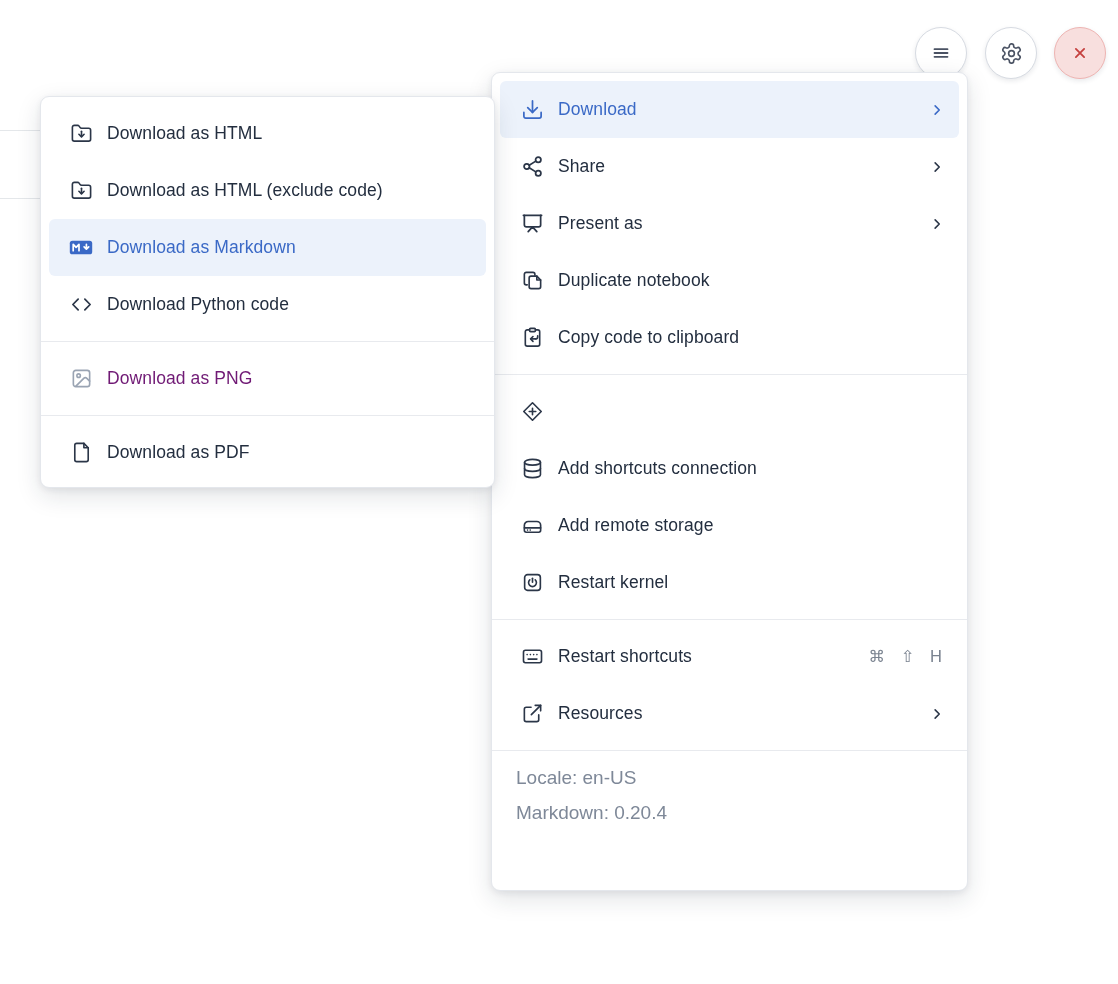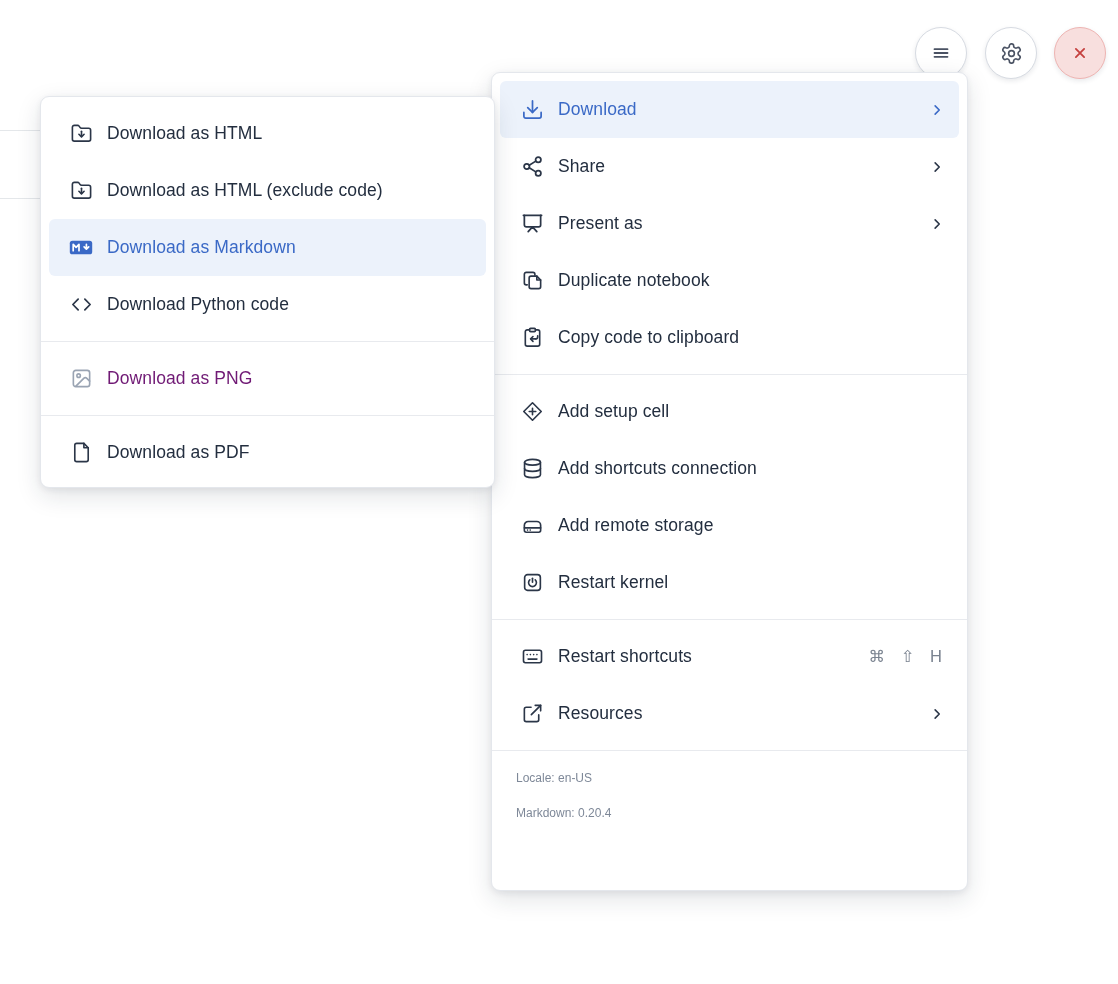--- a/index.html
+++ b/index.html
@@ -50,21 +50,21 @@
   .row .lbl { flex:1; letter-spacing:.1px; }
   .row.active { background:#ecf2fb; color:#3a69c6; }
   .row.active .ic, .row.active .chev { color:#3a69c6; }
   .row.disabled { color:#701a75; cursor:default; }
   .row.disabled .ic { color:#9aa4b3; }
   .chev { width:18px; height:18px; color:#2b3648; display:flex; align-items:center; flex:none; }
   .shortcut { color:#79828f; font-size:16.5px; letter-spacing:2px; word-spacing:7px; flex:none; padding-right:2px; }
 
   .foot { padding:9px 0 6px 0; }
   .foot-row { height:35px; display:flex; align-items:center; padding-left:24px;
-              font-size:12px; color:#7e8898; }
+              font-size:19px; color:#7e8898; }
 
   svg { display:block; }
 </style>
 </head>
 <body>
 
 <div class="bg-rule r1"></div>
 <div class="bg-rule r2"></div>
 
 <div class="circle-btn menu-toggle">
@@ -163,21 +163,20 @@
   </div>
   <div class="sep"></div>
   <div class="grp">
     <div class="row">
       <span class="ic">
           <svg width="23" height="23" viewBox="0 0 24 24" fill="none" stroke="currentColor" stroke-width="1.7" stroke-linecap="round" stroke-linejoin="round">
             <path d="M12 2.9 21.1 12 12 21.1 2.9 12Z"></path>
             <path d="M12 8.6v6.8M8.6 12h6.8"></path>
           </svg>
         </span>
-      <span class="lbl">Add setup cell</span>
     </div>
     <div class="row">
       <span class="ic">
           <svg width="23" height="23" viewBox="0 0 24 24" fill="none" stroke="currentColor" stroke-width="1.7" stroke-linecap="round" stroke-linejoin="round">
             <ellipse cx="12" cy="5.5" rx="8.3" ry="3"></ellipse>
             <path d="M3.7 5.5v13c0 1.66 3.72 3 8.3 3s8.3-1.34 8.3-3v-13"></path>
             <path d="M3.7 12c0 1.66 3.72 3 8.3 3s8.3-1.34 8.3-3"></path>
           </svg>
         </span>
       <span class="lbl">Add shortcuts connection</span>

